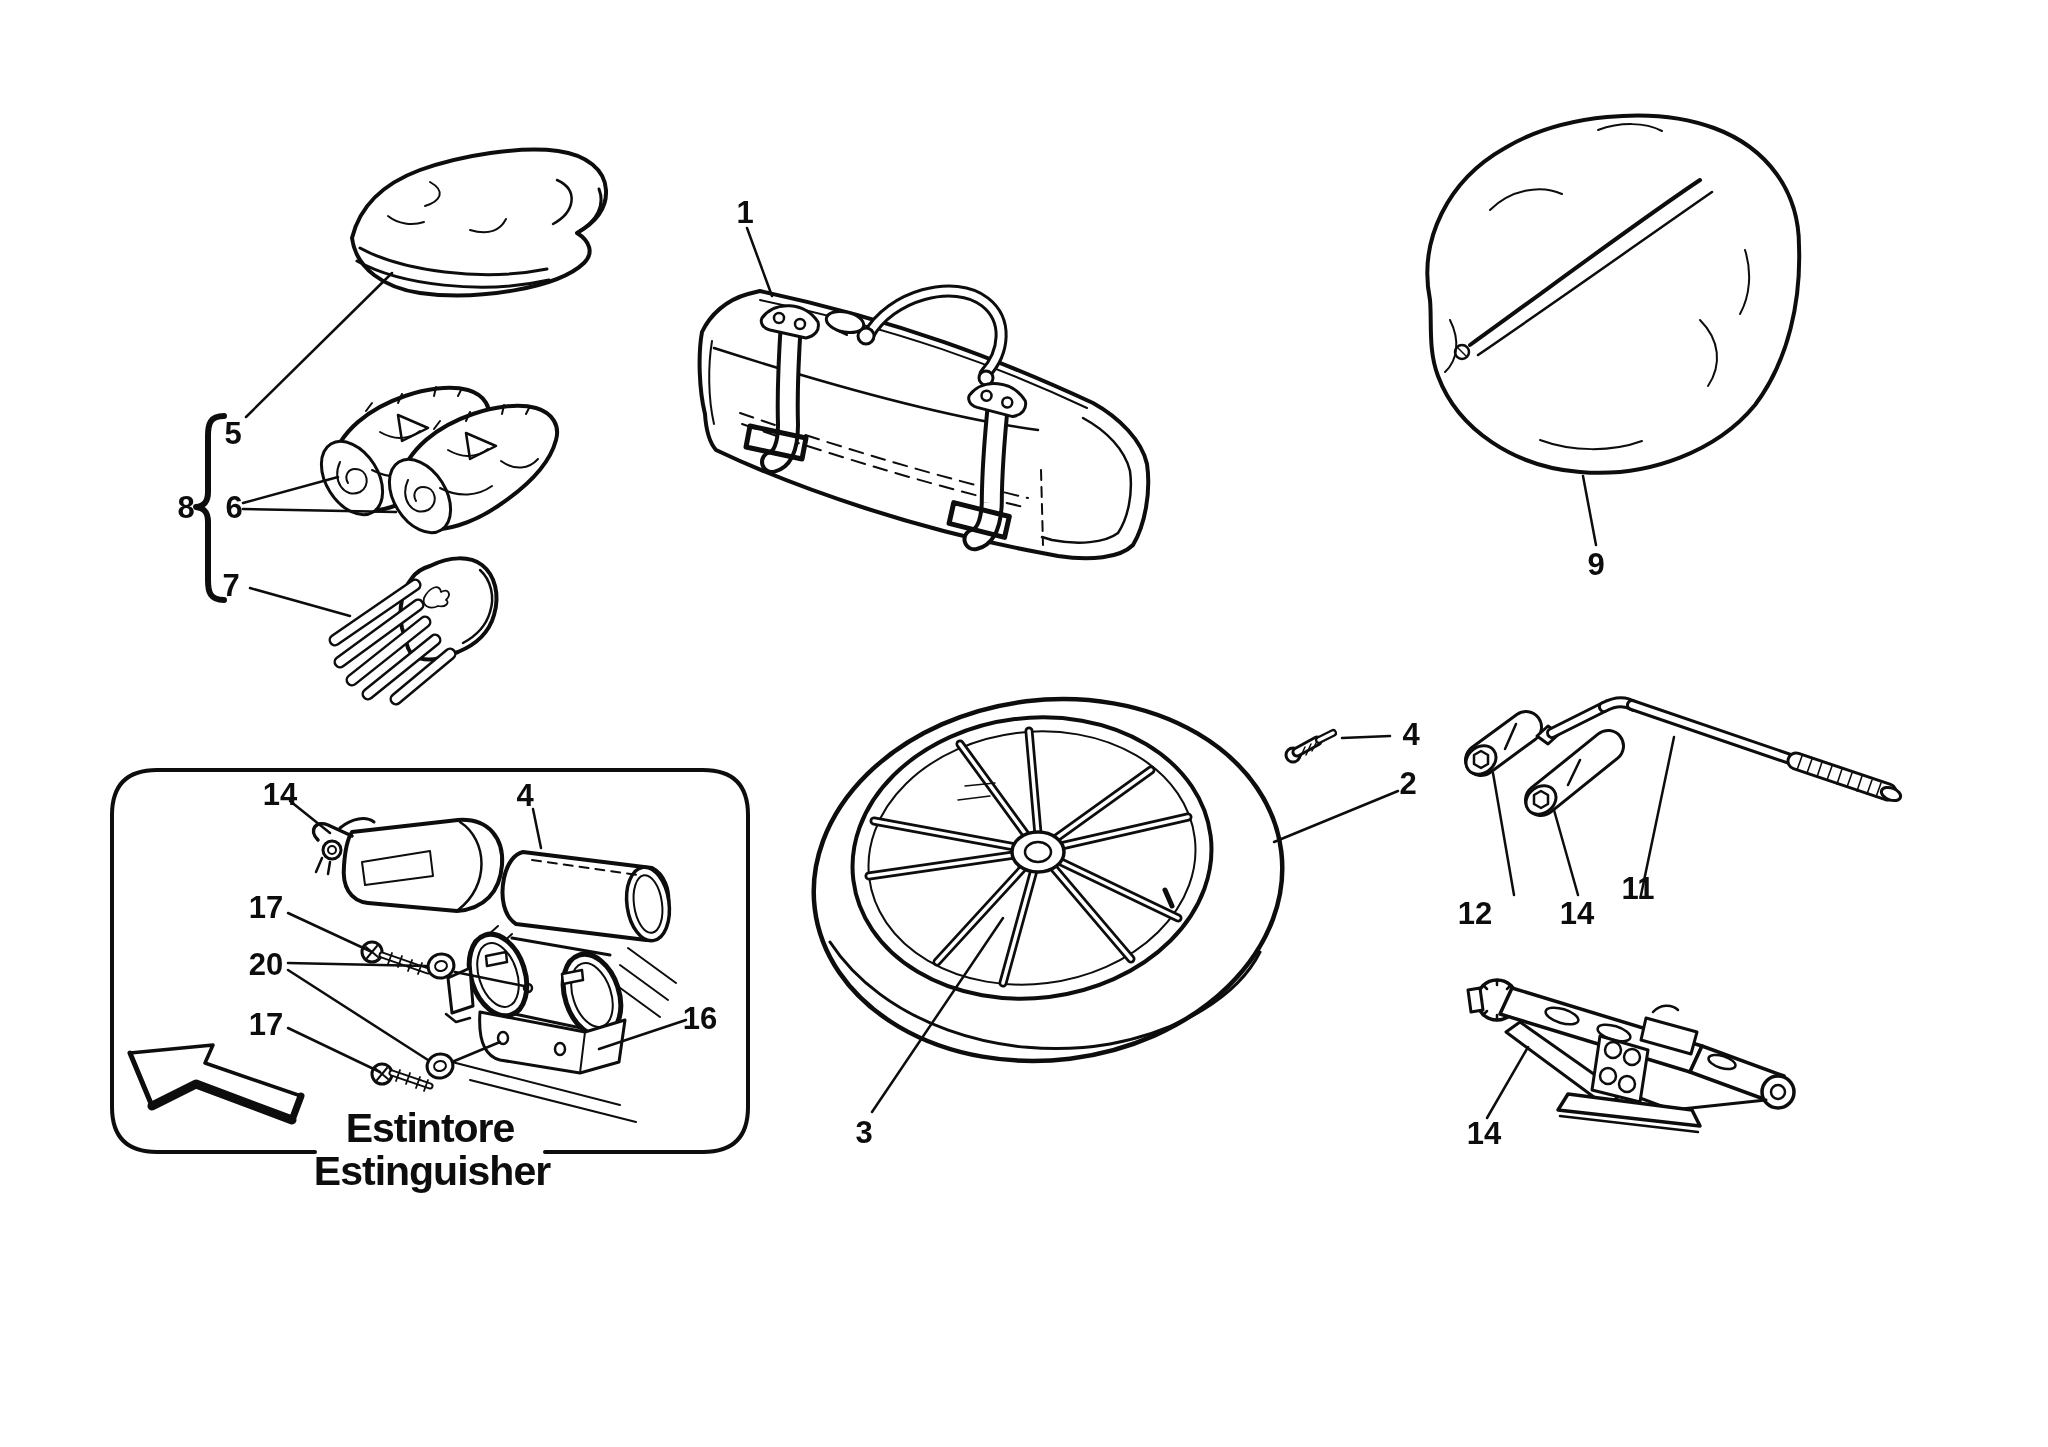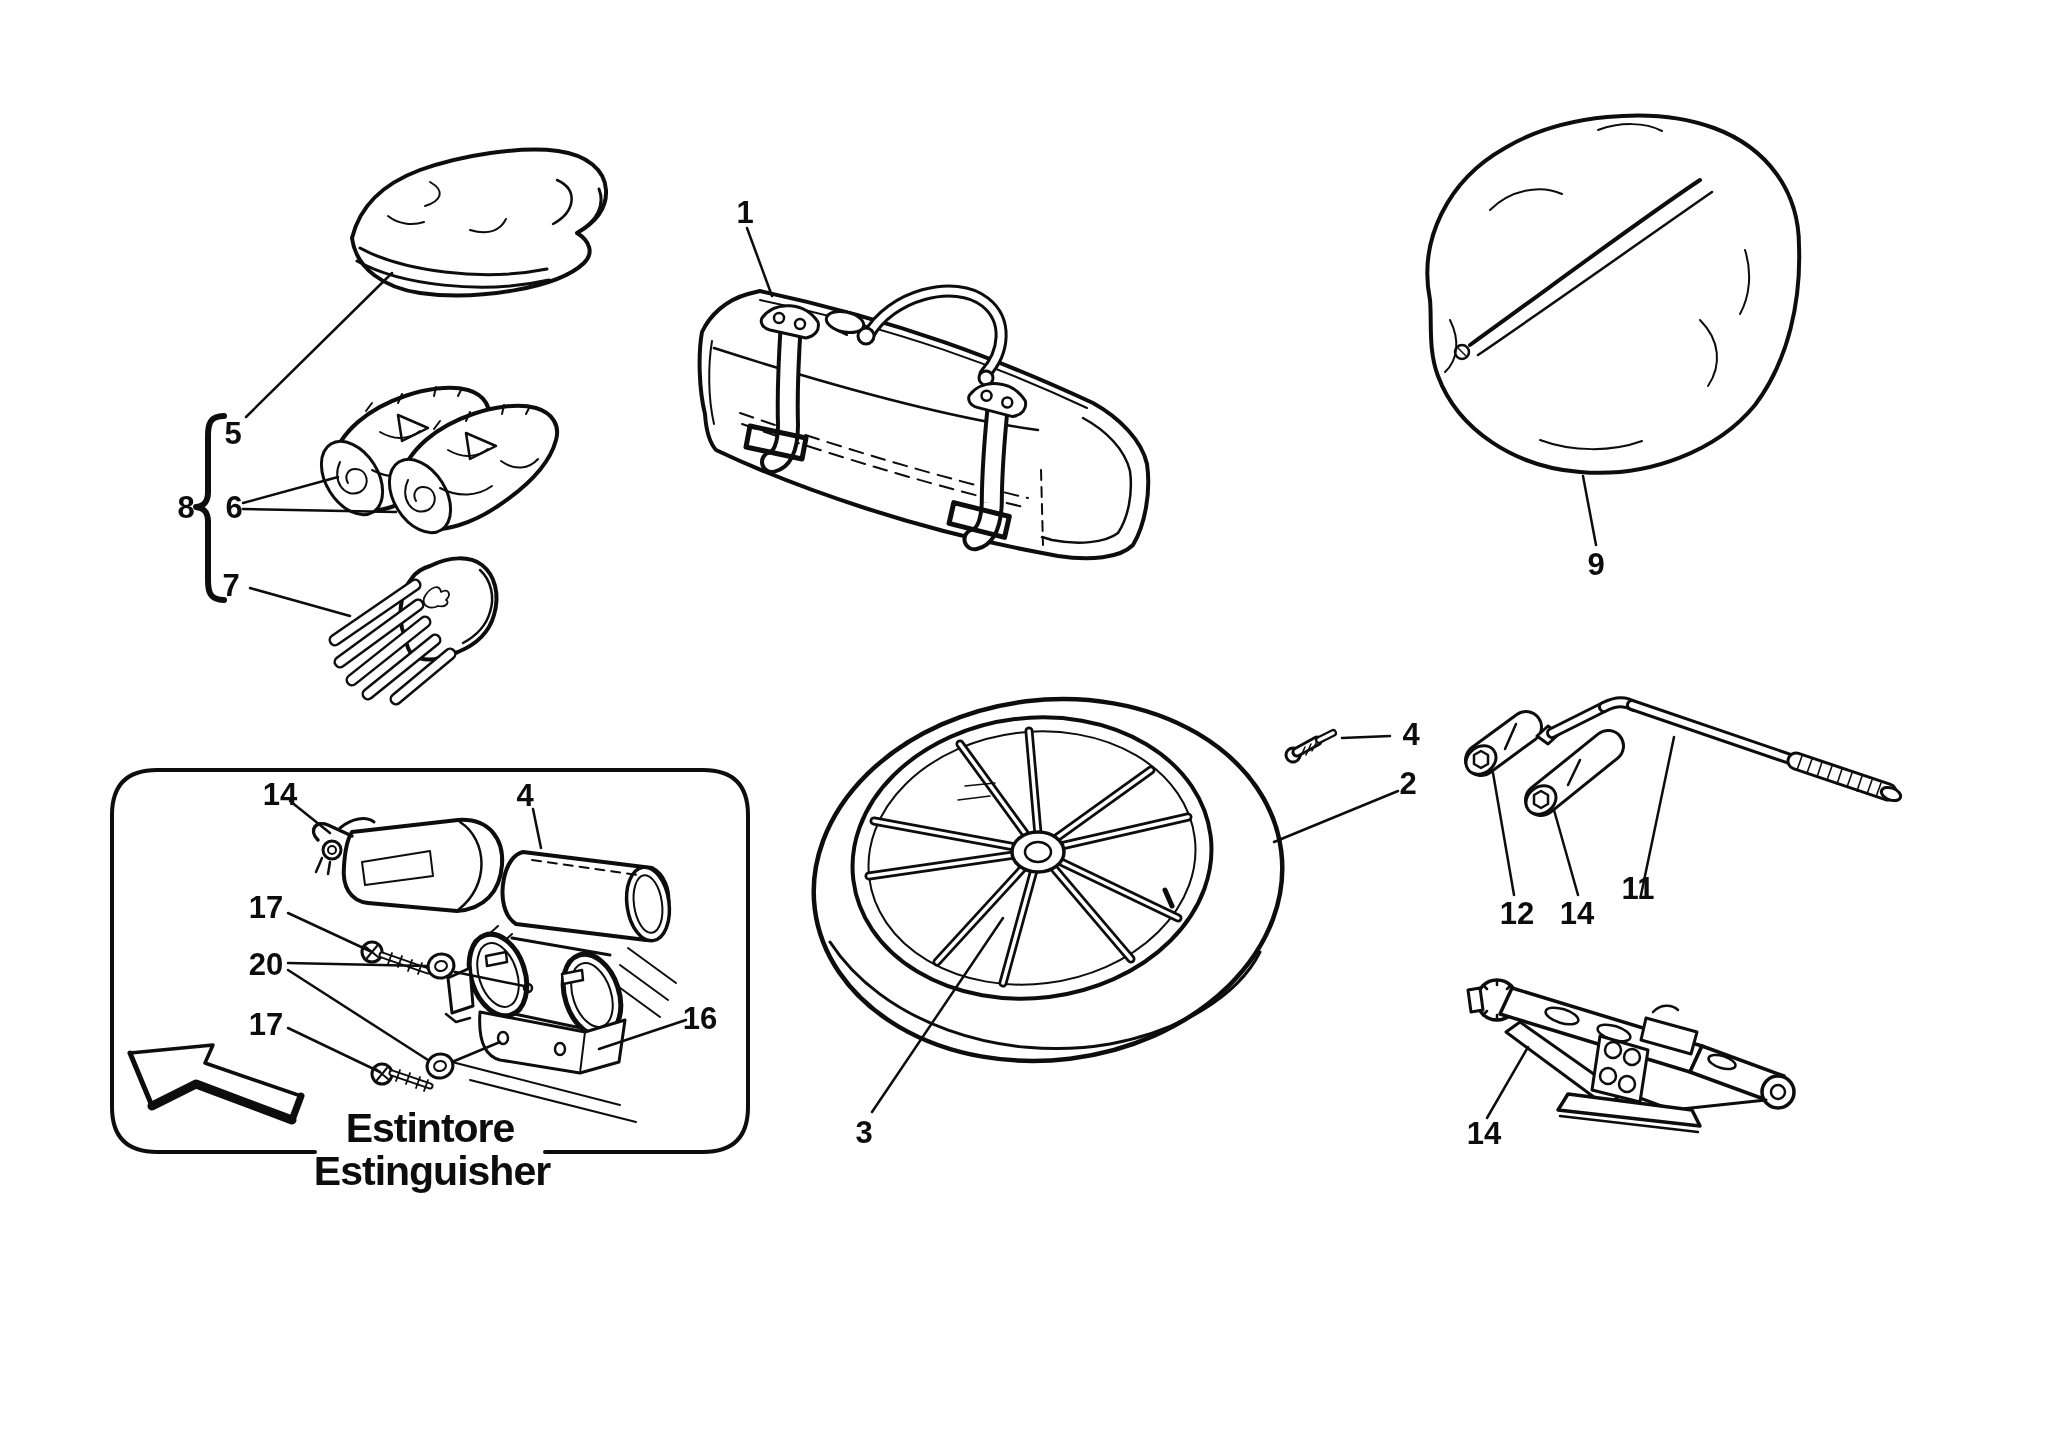--- a/index.html
+++ b/index.html
@@ -316,21 +316,21 @@
   <div class="callout" style="left:1408px;top:783px">2</div>
   <div class="callout" style="left:864px;top:1132px">3</div>
   <div class="callout" style="left:1411px;top:734px">4</div>
   <div class="callout" style="left:233px;top:433px">5</div>
   <div class="callout" style="left:234px;top:507px">6</div>
   <div class="callout" style="left:231px;top:585px">7</div>
   <div class="callout" style="left:186px;top:507px">8</div>
   <div class="callout" style="left:1596px;top:564px">9</div>
   <div class="callout" style="left:1484px;top:1133px">14</div>
   <div class="callout" style="left:1638px;top:888px">11</div>
-  <div class="callout" style="left:1517px;top:913px">12</div>
+  <div class="callout" style="left:1475px;top:913px">12</div>
   <div class="callout" style="left:1577px;top:913px">14</div>
   <div class="callout" style="left:280px;top:794px">14</div>
   <div class="callout" style="left:525px;top:795px">4</div>
   <div class="callout" style="left:700px;top:1018px">16</div>
   <div class="callout" style="left:266px;top:907px">17</div>
   <div class="callout" style="left:266px;top:1024px">17</div>
   <div class="callout" style="left:266px;top:964px">20</div>
 
   <div class="caption" style="left:430px;top:1128px">Estintore</div>
   <div class="caption" style="left:432px;top:1171px">Estinguisher</div>

